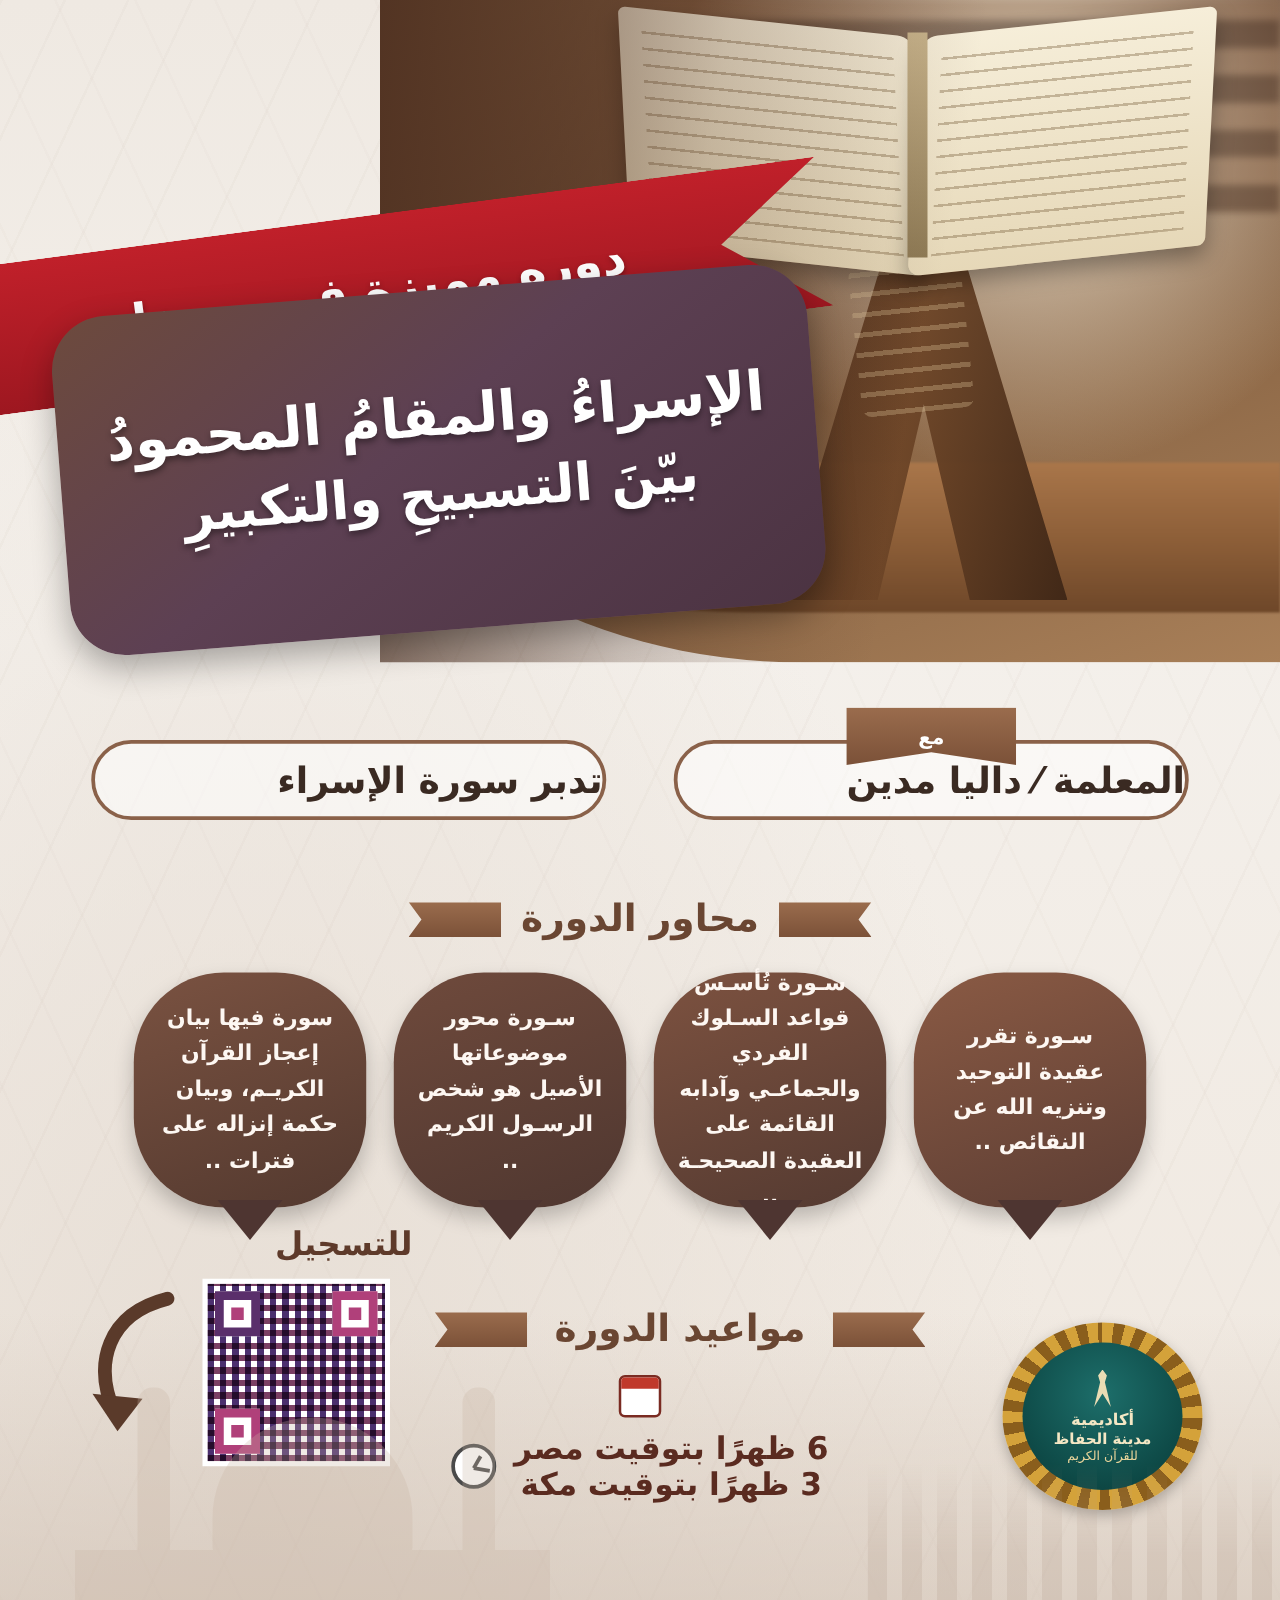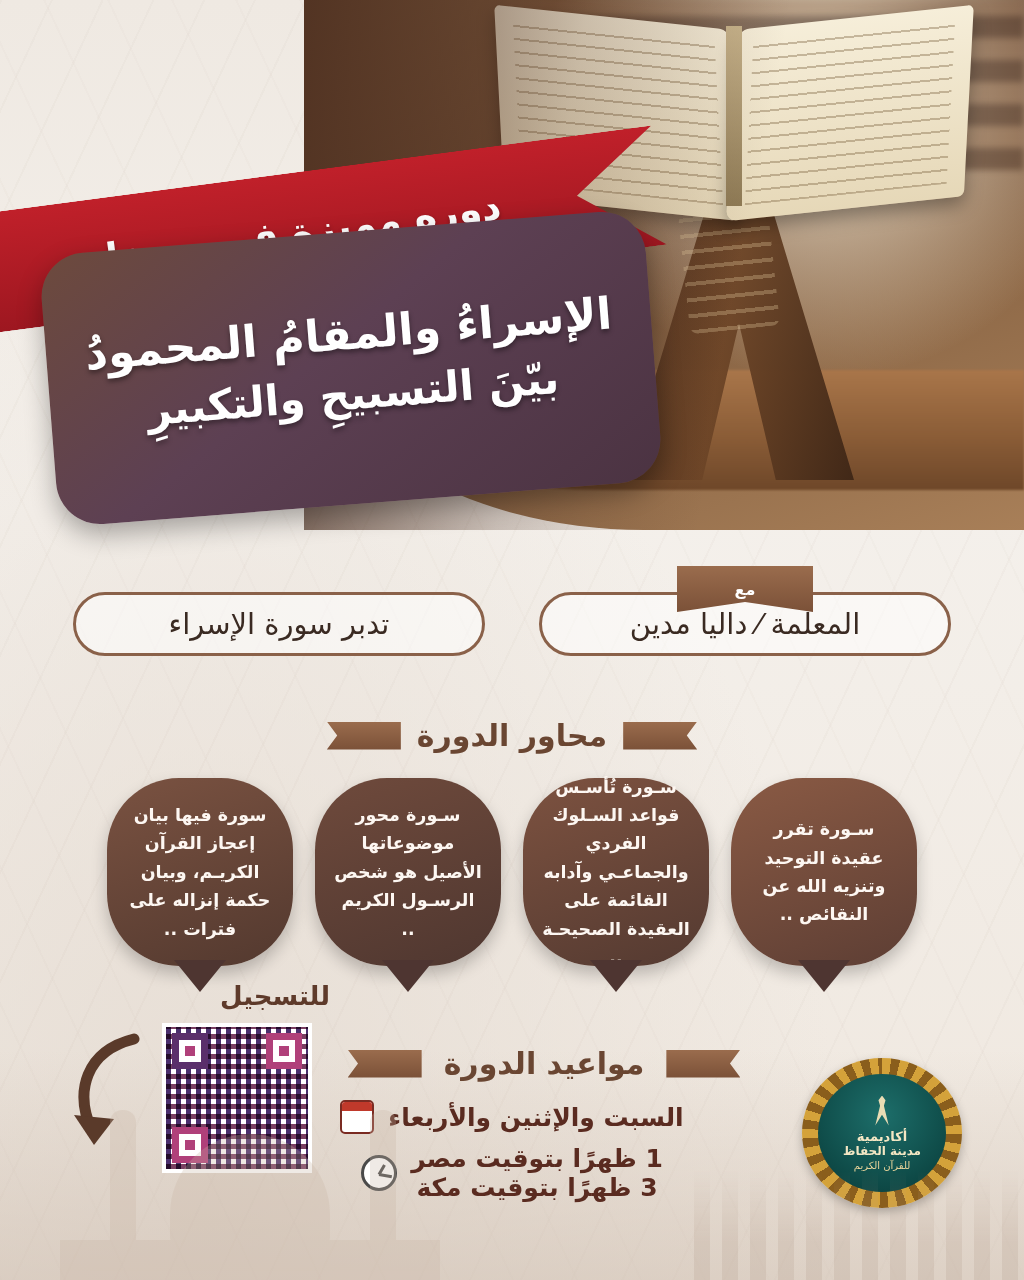--- a/index.html
+++ b/index.html
@@ -168,23 +168,23 @@
   
   .pill-row {
     position: absolute; top: 592px; left: 0; width: 1024px; height: 90px;
     display: flex; justify-content: center; gap: 54px;
   }
   .pill {
     width: 412px; height: 64px;
     border: 3px solid #8a6149;
     border-radius: 36px;
     background: rgba(255,255,255,.55);
-    display: flex; align-items: center; justify-content: center;
+    display: flex; align-items: center; 
     color: #3a2a22;
-    font-size: 29px; font-weight: normal;
+    font-size: 29px; font-weight: bold;
   }
   .with-tag {
     position: absolute; top: -26px; left: 50%; transform: translateX(-50%);
     width: 136px; height: 46px;
     background: linear-gradient(180deg, #9a6c4d, #7b5138);
     color: #fff; font-size: 16px; font-weight: bold;
     display: flex; align-items: center; justify-content: center;
     clip-path: polygon(0 0, 100% 0, 100% 100%, 50% 78%, 0 100%);
   }
   .pill-wrap { position: relative; }
@@ -387,26 +387,25 @@
   </div>
 
   <div class="section-head sh-times">
     <div class="flag right"></div>
     <div class="label">مواعيد الدورة</div>
     <div class="flag left"></div>
   </div>
 
   <div class="times">
     <div class="time-row">
-      <div class="time-text">السبت والإثنين والأربعاء</div>
       <div class="cal-icon"></div>
     </div>
     <div class="time-row">
       <div class="time-text">
-        <span>1 ظهرًا بتوقيت مصر</span>
+        <span>6 ظهرًا بتوقيت مصر</span>
         <small>3 ظهرًا بتوقيت مكة</small>
       </div>
       <div class="clock-icon"></div>
     </div>
   </div>
 
   <div class="reg-block">
     <div class="reg-label">للتسجيل</div>
     <div class="qr">
       <div class="eye e1">

